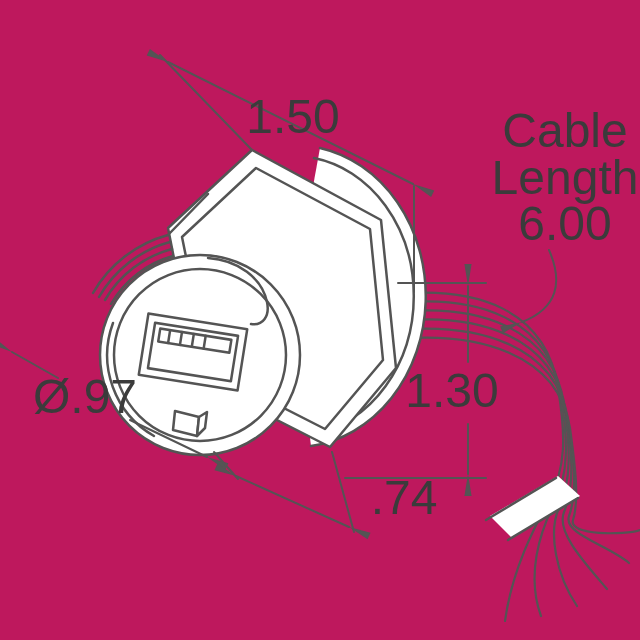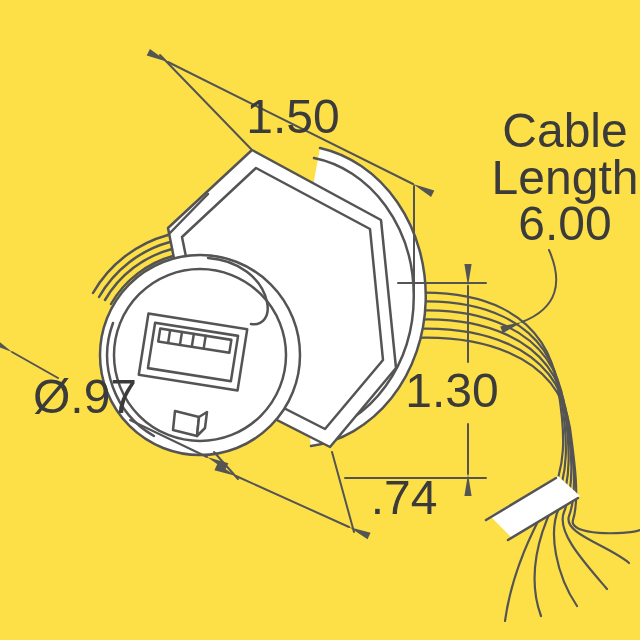--- a/index.html
+++ b/index.html
@@ -8,21 +8,21 @@
     background: #ffffff;
     width: 640px;
     height: 640px;
     overflow: hidden;
     font-family: "Liberation Sans", sans-serif;
   }
   .canvas {
     position: relative;
     width: 640px;
     height: 640px;
-    background: #fde047;
+    background: #be185d;
   }
   svg { display: block; }
   .dim-text {
     font-family: "Liberation Sans", sans-serif;
     font-size: 48px;
     fill: #3b3b3b;
     text-anchor: middle;
   }
 </style>
 </head>

